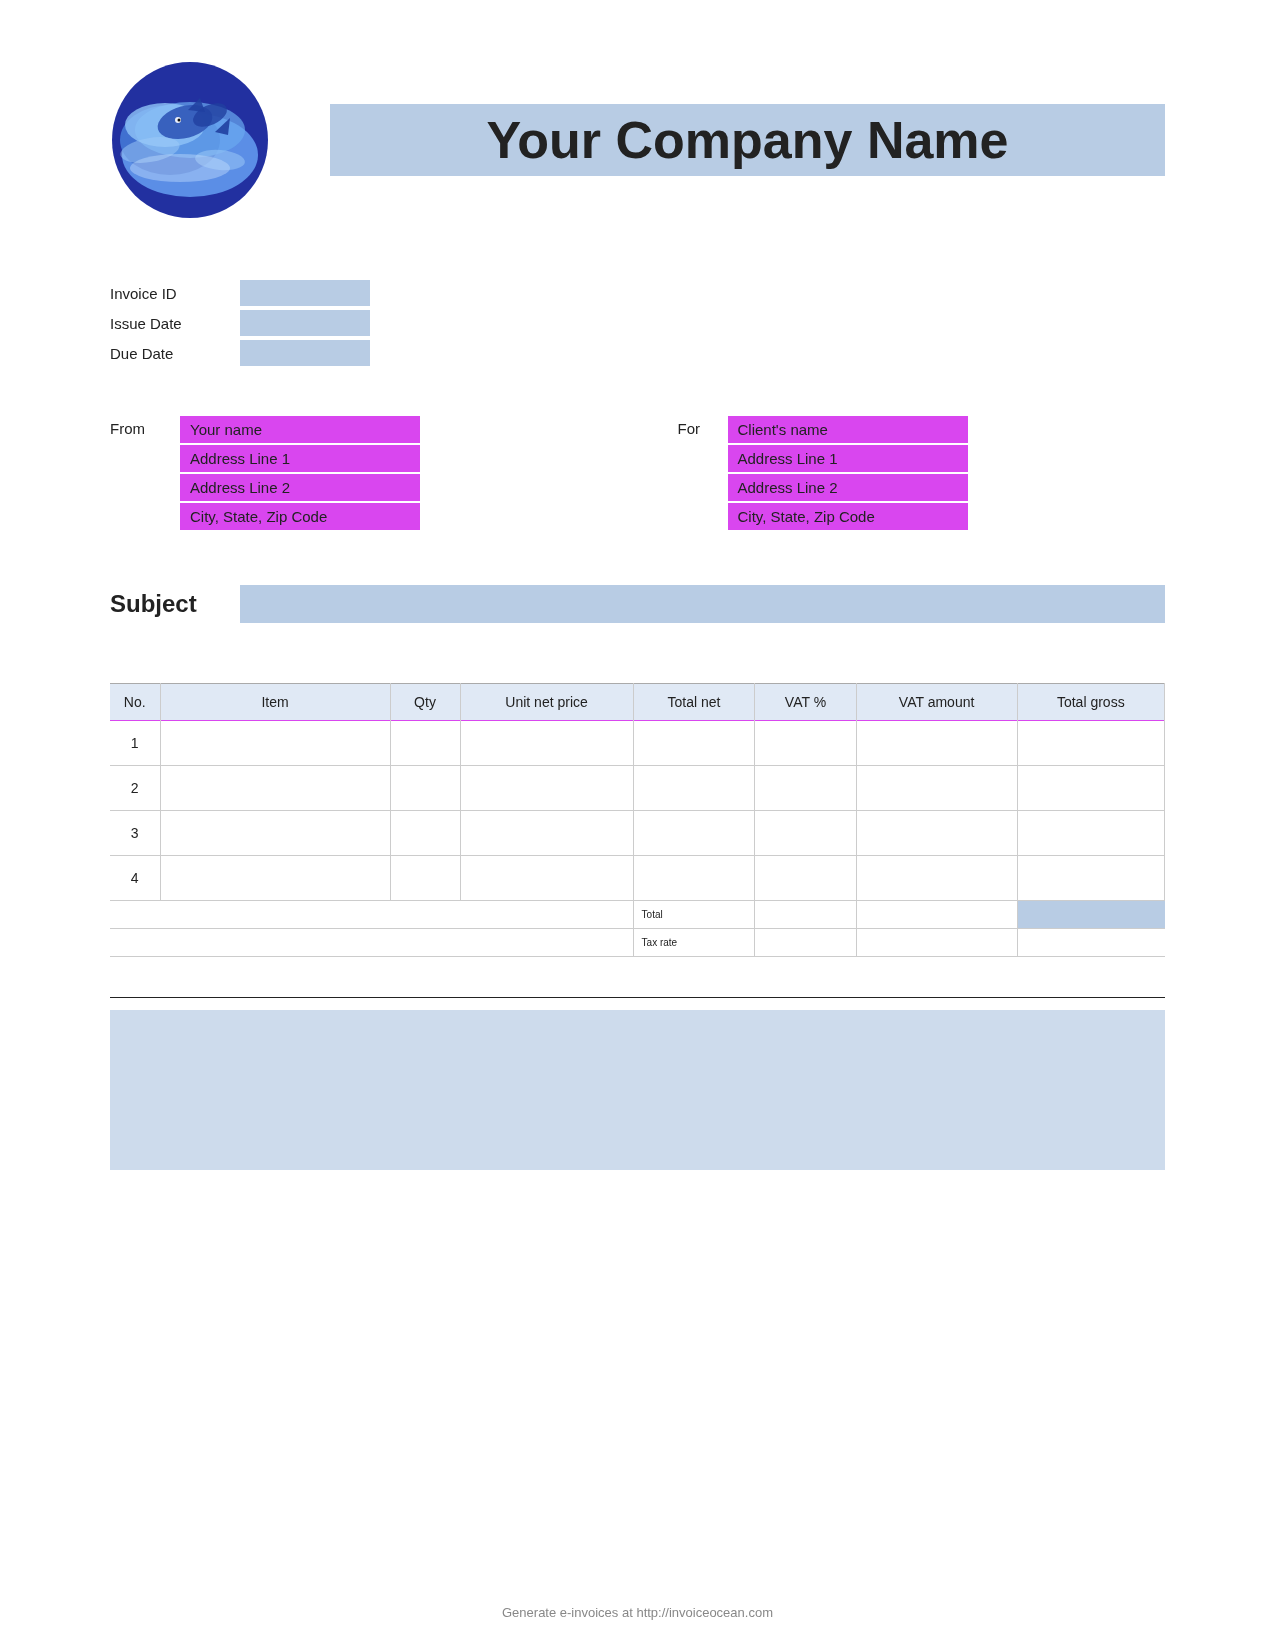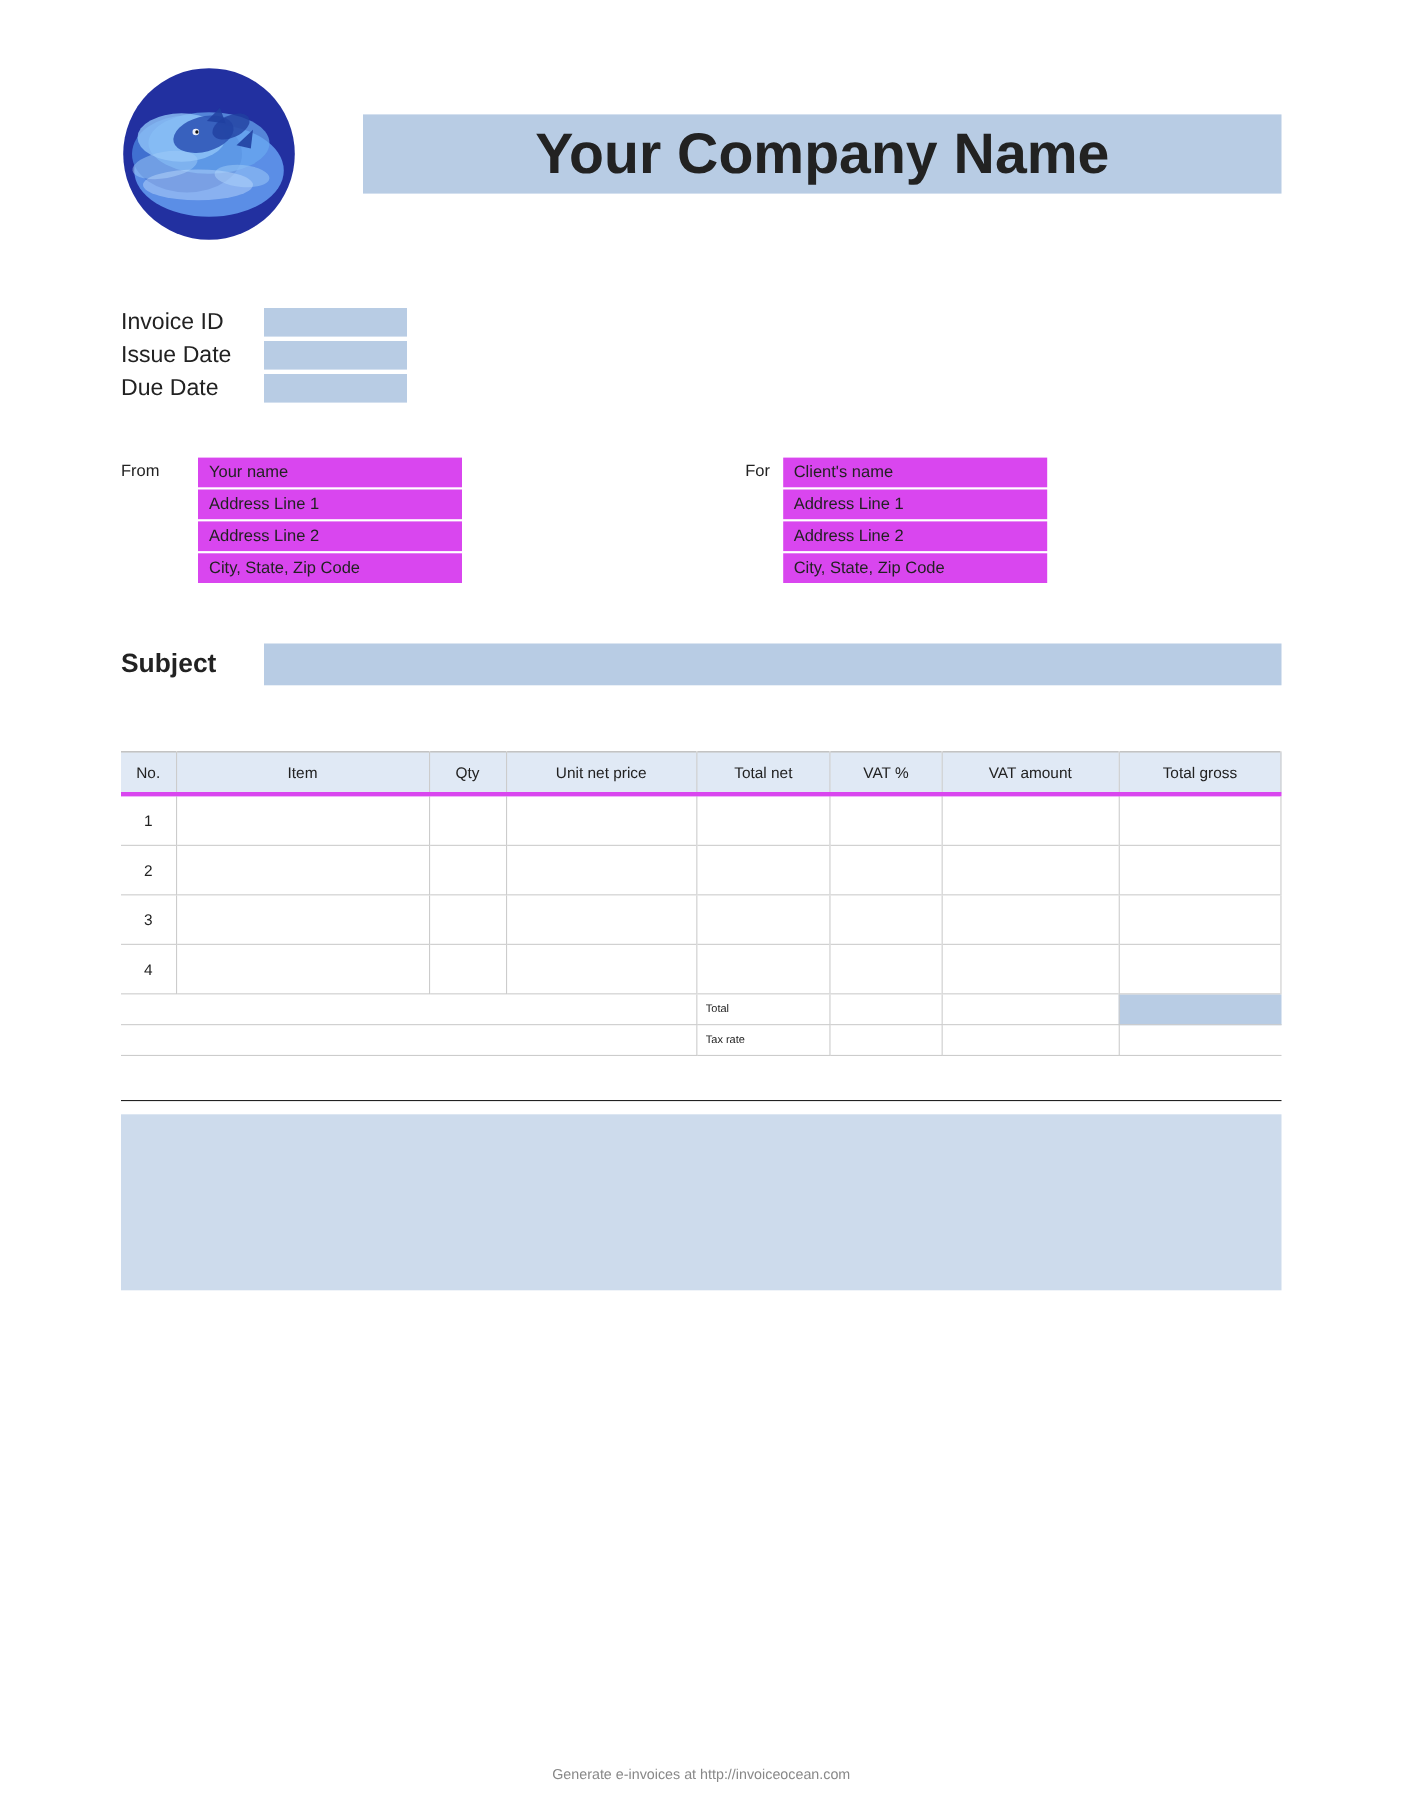--- a/index.html
+++ b/index.html
@@ -51,21 +51,21 @@
     .invoice-meta {
       margin-bottom: 50px;
     }
     .meta-row {
       display: flex;
       align-items: center;
       margin-bottom: 4px;
     }
     .meta-label {
       width: 130px;
-      font-size: 21px;
+      font-size: 15px;
       color: #222;
     }
     .meta-value-box {
       width: 130px;
       height: 26px;
       background-color: #b8cce4;
     }
 
     
     .from-for {
@@ -94,21 +94,21 @@
     .address-field {
       background-color: #d946ef;
       padding: 5px 10px;
       font-size: 15px;
       color: #222;
       width: 240px;
     }
     .for-section {
       display: flex;
       align-items: flex-start;
-      gap: 4px;
+      gap: 20px;
       flex: 1;
       padding-left: 80px;
     }
     .for-label {
       font-size: 15px;
       color: #222;
       padding-top: 4px;
       width: 30px;
     }
 
@@ -134,21 +134,21 @@
     
     .invoice-table {
       width: 100%;
       border-collapse: collapse;
       margin-bottom: 0;
       font-size: 14px;
     }
     .invoice-table thead tr {
       background-color: #e0e9f5;
       border-top: 1px solid #aaa;
-      border-bottom: 4px solid #d946ef;
+      border-bottom: 1px solid #d946ef;
     }
     .invoice-table thead th {
       padding: 10px 8px;
       font-weight: normal;
       color: #222;
       text-align: center;
       border-right: 1px solid #ccc;
     }
     .invoice-table thead th:first-child {
       text-align: center;

